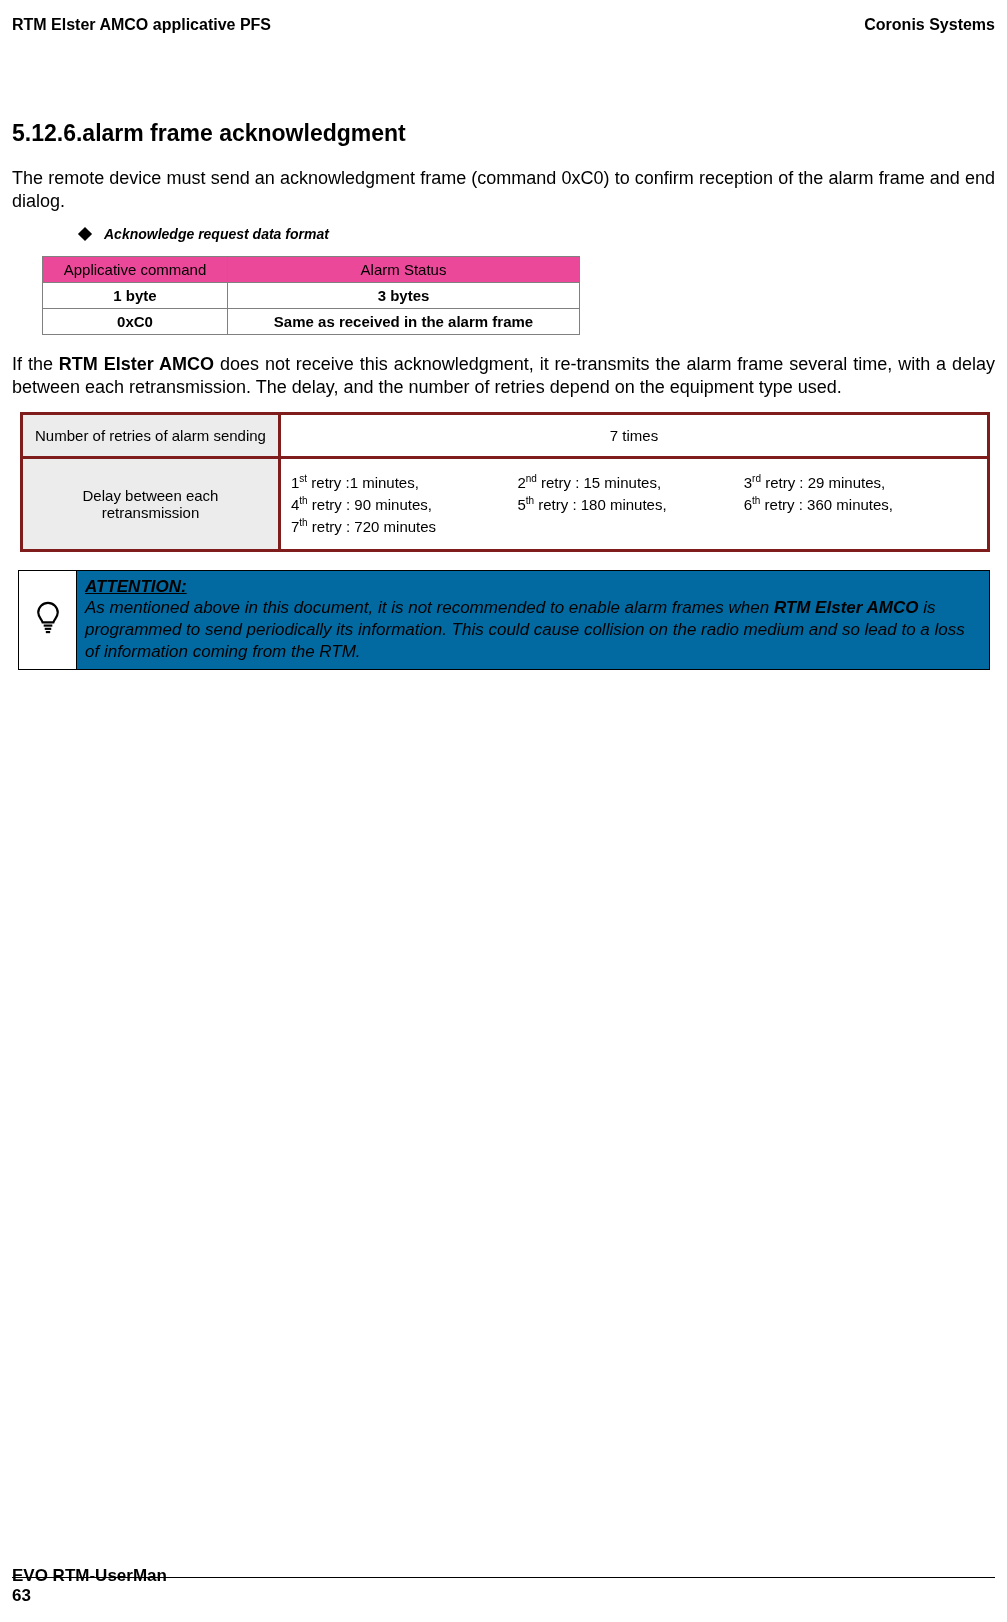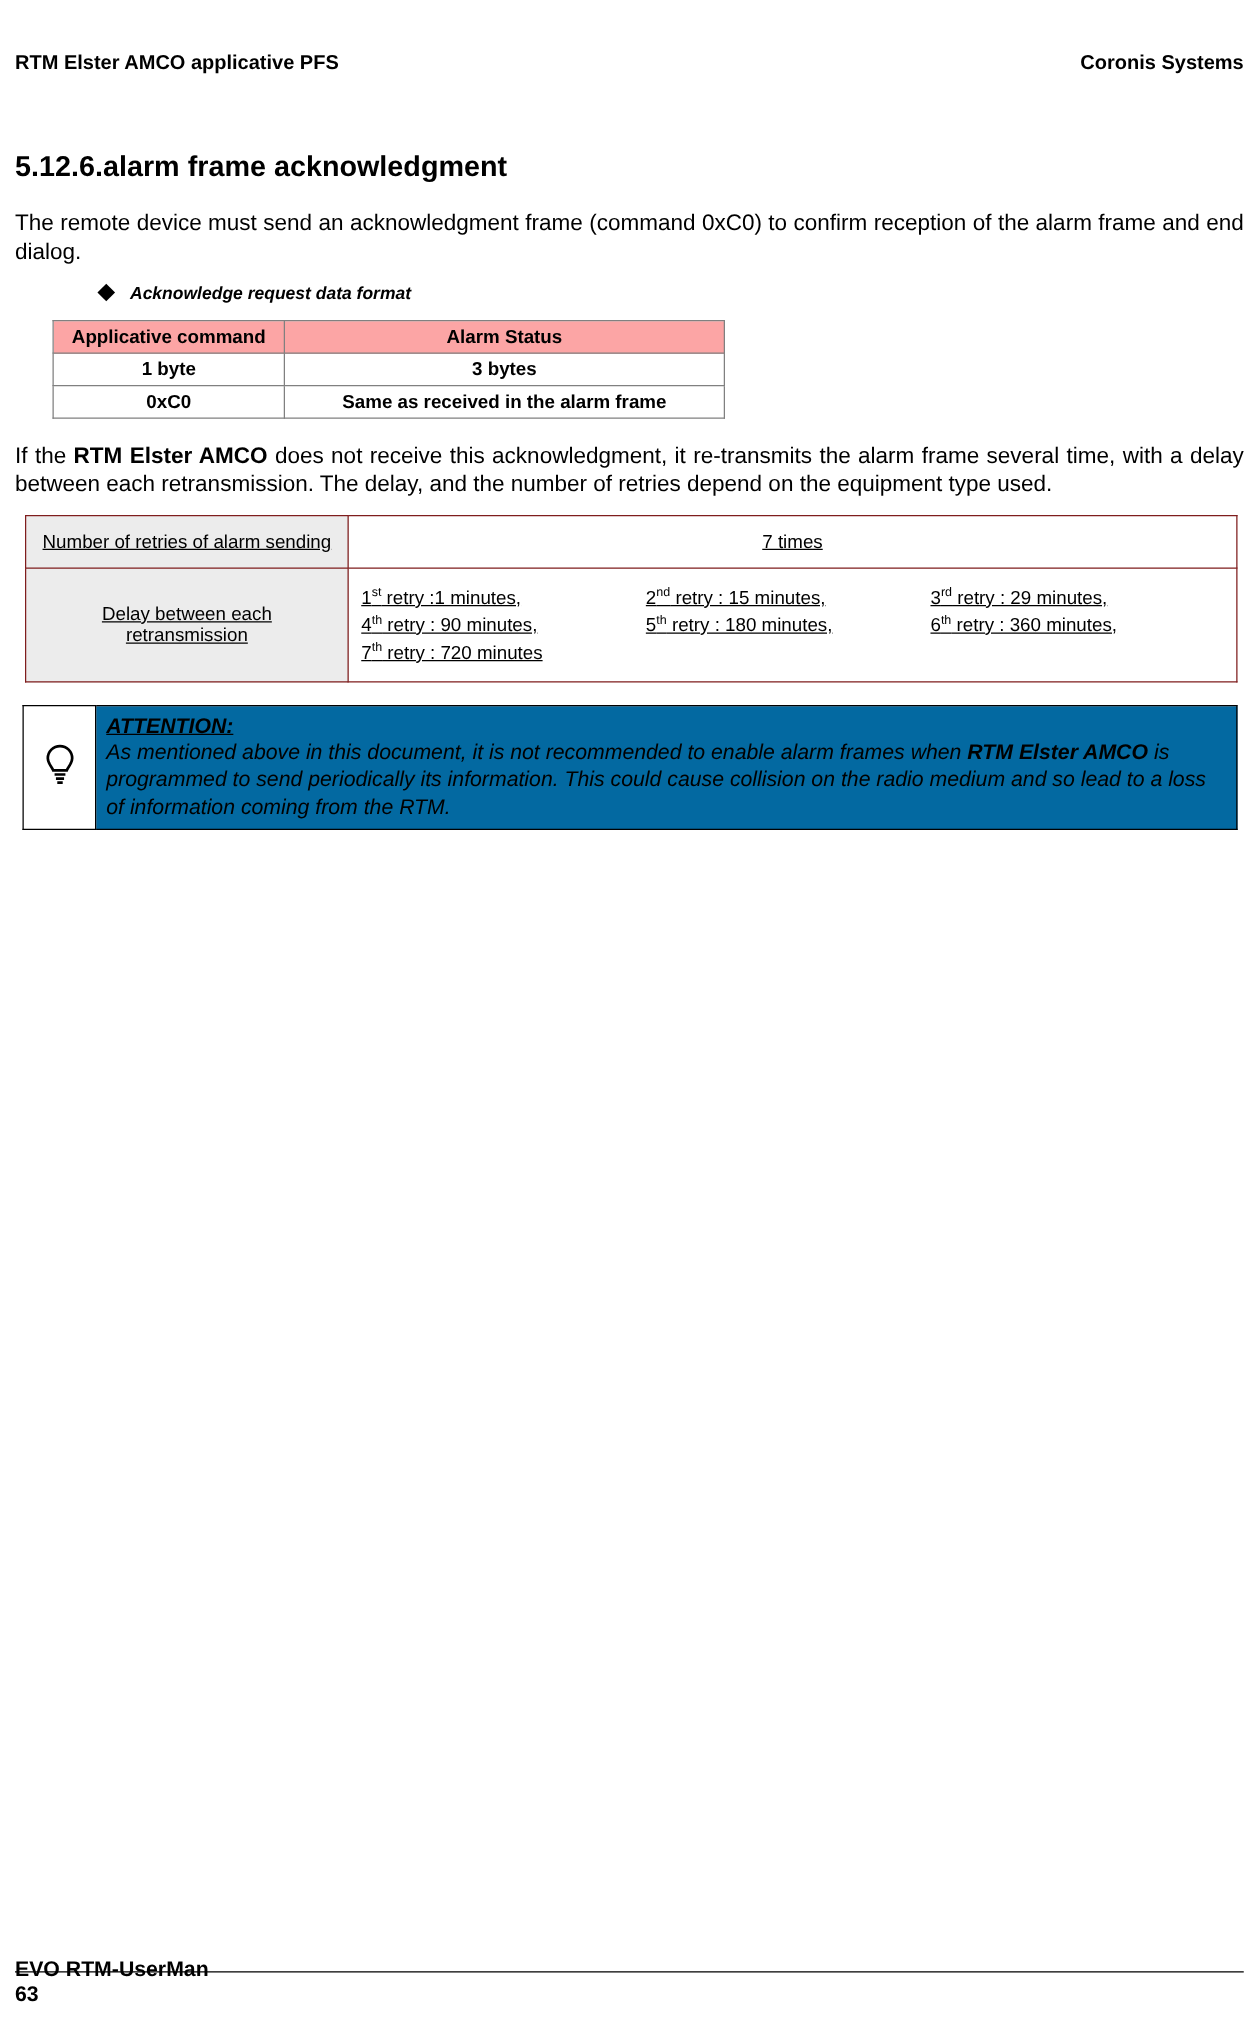--- a/index.html
+++ b/index.html
@@ -1,31 +1,31 @@
 <!DOCTYPE html>
 <html><head>
 <meta charset="utf-8">
 <style>
   * { box-sizing: border-box; margin: 0; padding: 0; }
   html, body { width: 1007px; height: 1622px; background: #fff; font-family: Arial, Helvetica, sans-serif; color: #000; }
   .page { position: relative; width: 1007px; height: 1622px; padding: 0; }
-  .header-row { position: absolute; top: 16px; left: 0; right: 0; padding: 0 12px; display: flex; justify-content: space-between; font-weight: bold; font-size: 16px; margin-top: 26px; }
+  .header-row { position: absolute; top: 16px; left: 0; right: 0; padding: 0 12px; display: flex; justify-content: space-between; font-weight: bold; font-size: 16px; }
   .content { position: absolute; top: 120px; left: 12px; right: 12px; }
   .section-heading { font-size: 23px; font-weight: bold; margin-bottom: 20px; }
   .paragraph { font-size: 18px; line-height: 1.25; text-align: justify; margin-bottom: 14px; }
   .bullet-row { display: flex; align-items: center; margin-left: 68px; margin-bottom: 14px; }
   .diamond { width: 10px; height: 10px; background: #000; transform: rotate(45deg); margin-right: 14px; flex-shrink: 0; }
   .bullet-text { font-size: 14px; font-style: italic; font-weight: bold; }
   table { border-collapse: collapse; }
   .tbl1 { margin-left: 30px; width: 538px; margin-bottom: 18px; }
   .tbl1 th, .tbl1 td { border: 1px solid #808080; padding: 4px 8px; font-size: 15px; text-align: center; font-weight: bold; }
-  .tbl1 th { background: #fca5a5; font-weight: bold; }
+  .tbl1 th { background: #ec4899; font-weight: normal; }
   .tbl1 .bold { font-weight: bold; }
   .tbl2 { width: 970px; margin-left: 8px; margin-bottom: 18px; }
-  .tbl2 td { border: 1px solid #7f1d1d; padding: 12px 10px; font-size: 15px; vertical-align: middle; text-decoration: underline; }
+  .tbl2 td { border: 3px solid #7f1d1d; padding: 12px 10px; font-size: 15px; vertical-align: middle; }
   .tbl2 .label-cell { background: #ececec; width: 258px; text-align: center; }
   .tbl2 .value-cell { text-align: center; }
   .retry-grid { display: flex; flex-wrap: wrap; text-align: left; }
   .retry-item { width: 33%; padding: 2px 0; font-size: 15px; }
   .retry-item sup { font-size: 10px; }
   .note-table { width: 972px; margin-left: 6px; }
   .note-table td { border: 1px solid #000; background: #0369a1; padding: 6px 8px; font-size: 17px; vertical-align: middle; }
   .note-icon-cell { width: 58px; text-align: center; background: #fff !important; }
   .note-title { text-decoration: underline; font-style: italic; font-weight: bold; }
   .note-body { font-style: italic; line-height: 1.3; }

